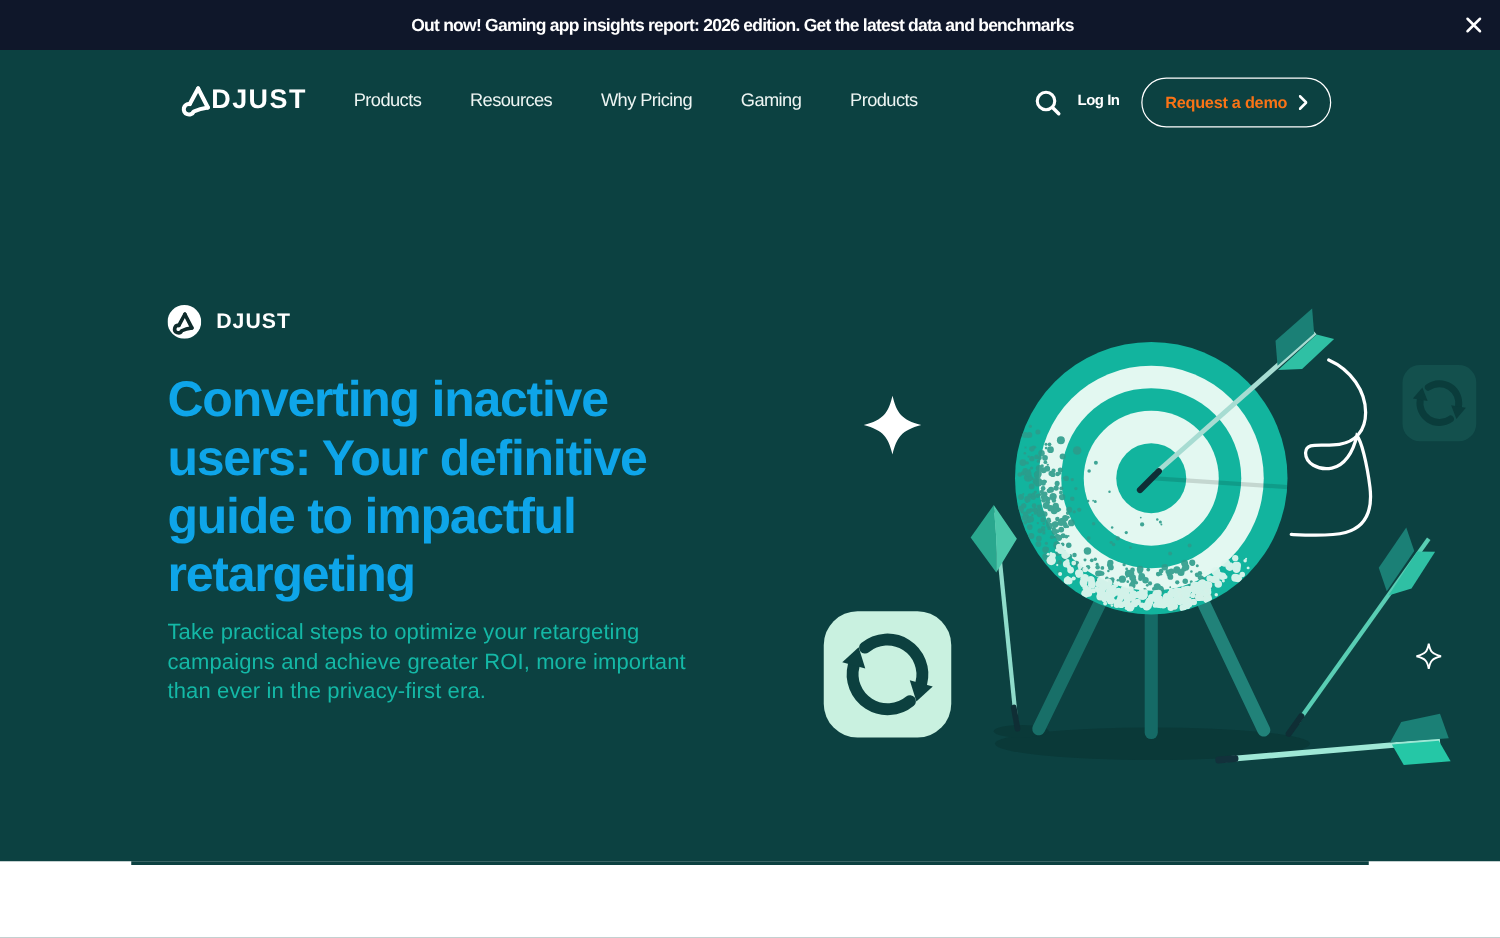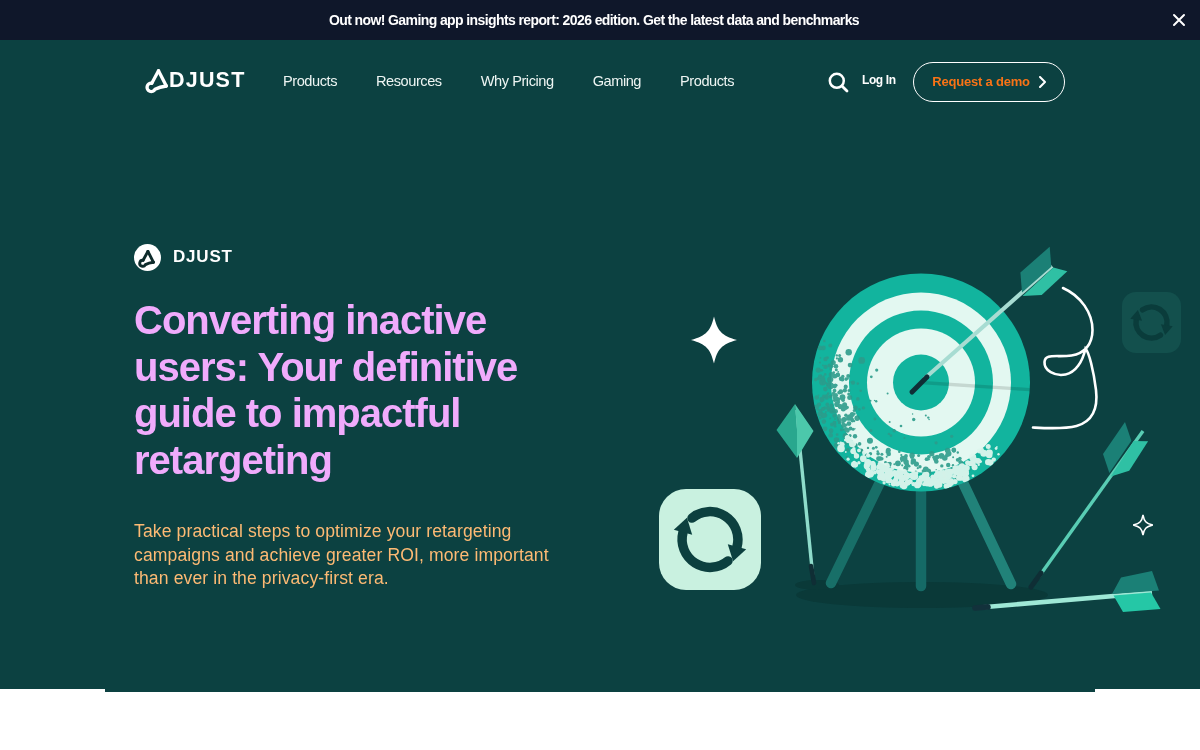--- a/index.html
+++ b/index.html
@@ -8,22 +8,22 @@
 .hero{position:relative;height:649px;background:#0c4141;overflow:hidden}
 body{position:relative}
 .strip{position:absolute;left:105px;top:689px;width:990px;height:2.5px;background:#0c4141}
 .logo{position:absolute;left:145px;top:24px}
 .navlinks{position:absolute;left:283px;top:0;height:82px;display:flex;align-items:center;gap:39px;font-size:14.6px;letter-spacing:-0.45px;color:#eef5f3}
 .searchic{position:absolute;left:827px;top:30.5px}
 .login{position:absolute;left:862px;top:32.5px;font-size:12px;font-weight:700;letter-spacing:-0.4px;color:#fff}
 .demo{position:absolute;left:913px;top:21.5px;width:152px;height:40.5px;border:1.5px solid #fff;border-radius:20.5px;color:#f97316;font-size:13px;letter-spacing:-0.2px;font-weight:700;display:flex;align-items:center;justify-content:center;gap:9px}
 .badge{position:absolute;left:134px;top:204px;display:flex;align-items:center;gap:12px}
 .badge .txt{font-size:17px;font-weight:700;color:#fff;letter-spacing:0.8px;position:relative;top:-1px}
-h1{position:absolute;left:134px;top:257px;font-size:40px;line-height:46.6px;font-weight:700;color:#f0abfc;letter-spacing:-1.0px}
-.sub{position:absolute;left:134px;top:480px;width:420px;font-size:17.6px;line-height:23.6px;color:#fdba74;letter-spacing:0.1px}
+h1{position:absolute;left:134px;top:257px;font-size:40px;line-height:46.6px;font-weight:700;color:#0ea5e9;letter-spacing:-1.0px}
+.sub{position:absolute;left:134px;top:454px;width:420px;font-size:17.6px;line-height:23.6px;color:#14b8a6;letter-spacing:0.1px}
 .illus{position:absolute;left:620px;top:190px;width:580px;height:460px}
 </style></head>
 <body>
 <div class="banner">
     <span style="margin-right:12px">Out now! Gaming app insights report: 2026 edition. Get the latest data and benchmarks</span>
 <svg class="bx" viewBox="0 0 18 18">
       <path d="M4 4 L14 14 M14 4 L4 14" stroke="#fff" stroke-width="2" stroke-linecap="round"></path>
     </svg>
 </div>
 <div class="hero">

